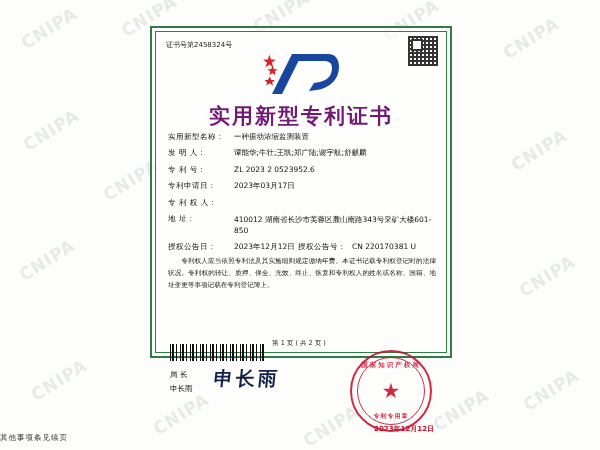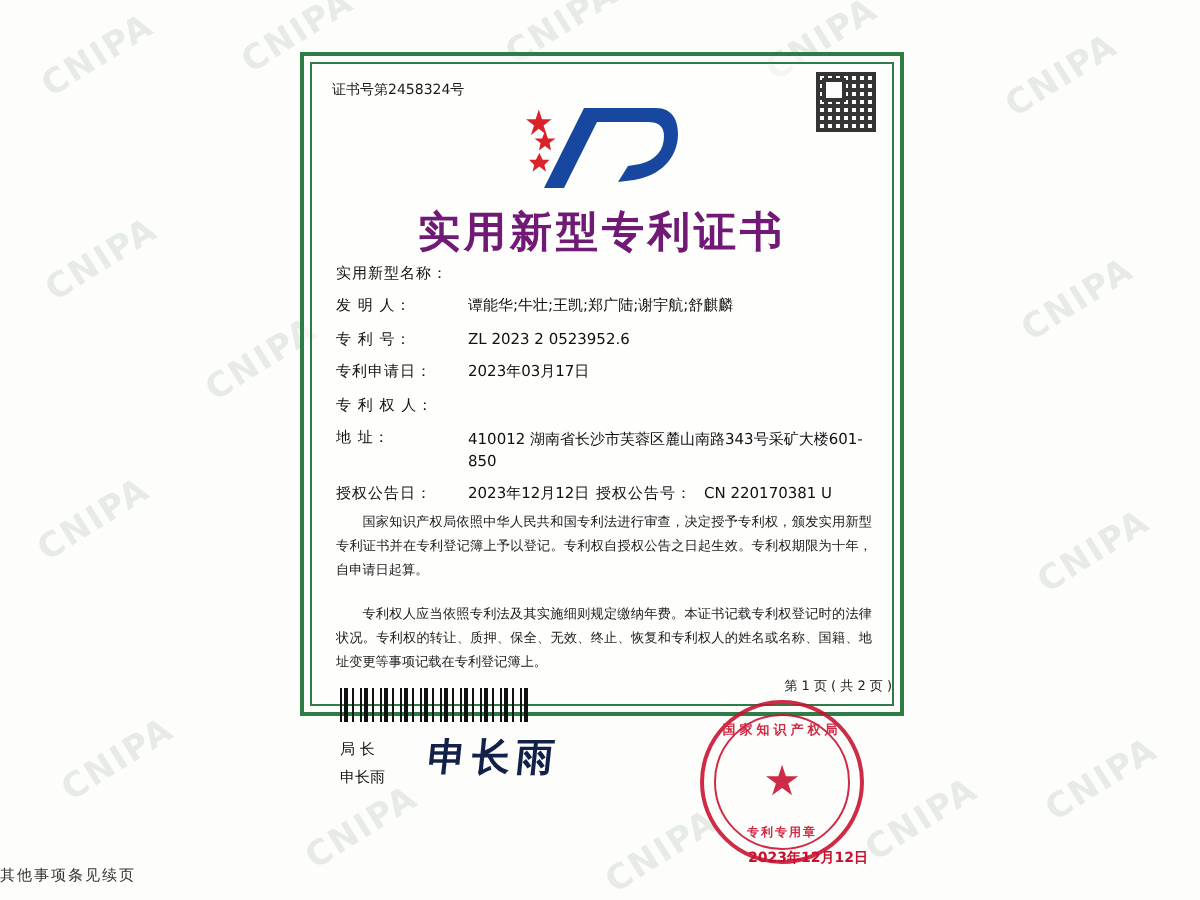--- a/index.html
+++ b/index.html
@@ -229,21 +229,21 @@
     font-size: 7px;
     color: #c8102e;
     font-weight: bold;
   }
 
   
   .page-no {
     position: absolute;
     left: 0; right: 4px;
     bottom: 8px;
-    text-align: right;
+    text-align: center;
     font-size: 6.5px;
     color: #222;
   }
 
   
   .outside-footer {
     position: absolute;
     left: 0; right: 0;
     top: 433px;
     text-align: left;
@@ -287,20 +287,21 @@
         <polygon points="18,18 20,23 25,23 21,26 22,31 18,28 14,31 15,26 11,23 16,23" fill="#d8232a" transform="translate(-3,2) scale(0.75)"></polygon>
         <polygon points="9,30 11,34 15,34 12,37 13,41 9,38 5,41 6,37 3,34 7,34" fill="#d8232a" transform="translate(0,1) scale(0.85)"></polygon>
       </svg>
     </div>
 
     <div class="main-title">实用新型专利证书</div>
 
     <div class="fields">
       <div class="field">
         <span class="lbl">实用新型名称：</span>
+        <span class="val">一种振动浓缩监测装置</span>
       </div>
       <div class="field">
         <span class="lbl">发  明  人：</span>
         <span class="val">谭能华;牛壮;王凯;郑广陆;谢宇航;舒麒麟</span>
       </div>
       <div class="field">
         <span class="lbl">专  利  号：</span>
         <span class="val">ZL 2023 2 0523952.6</span>
       </div>
       <div class="field">
@@ -316,21 +317,20 @@
       </div>
       <div class="field">
         <span class="lbl">授权公告日：</span>
         <span class="val" style="flex:0 0 64px;">2023年12月12日</span>
         <span class="lbl" style="flex:0 0 54px;">授权公告号：</span>
         <span class="val">CN 220170381 U</span>
       </div>
     </div>
 
     <div class="body-text">
-      <p>国家知识产权局依照中华人民共和国专利法进行审查，决定授予专利权，颁发实用新型专利证书并在专利登记簿上予以登记。专利权自授权公告之日起生效。专利权期限为十年，自申请日起算。</p>
       <p>专利权人应当依照专利法及其实施细则规定缴纳年费。本证书记载专利权登记时的法律状况。专利权的转让、质押、保全、无效、终止、恢复和专利权人的姓名或名称、国籍、地址变更等事项记载在专利登记簿上。</p>
     </div>
 
     <div class="barcode"></div>
 
     <div class="sig-block">
       <div>局  长</div>
       <div>申长雨</div>
     </div>
     <div class="sig-name">申长雨</div>

